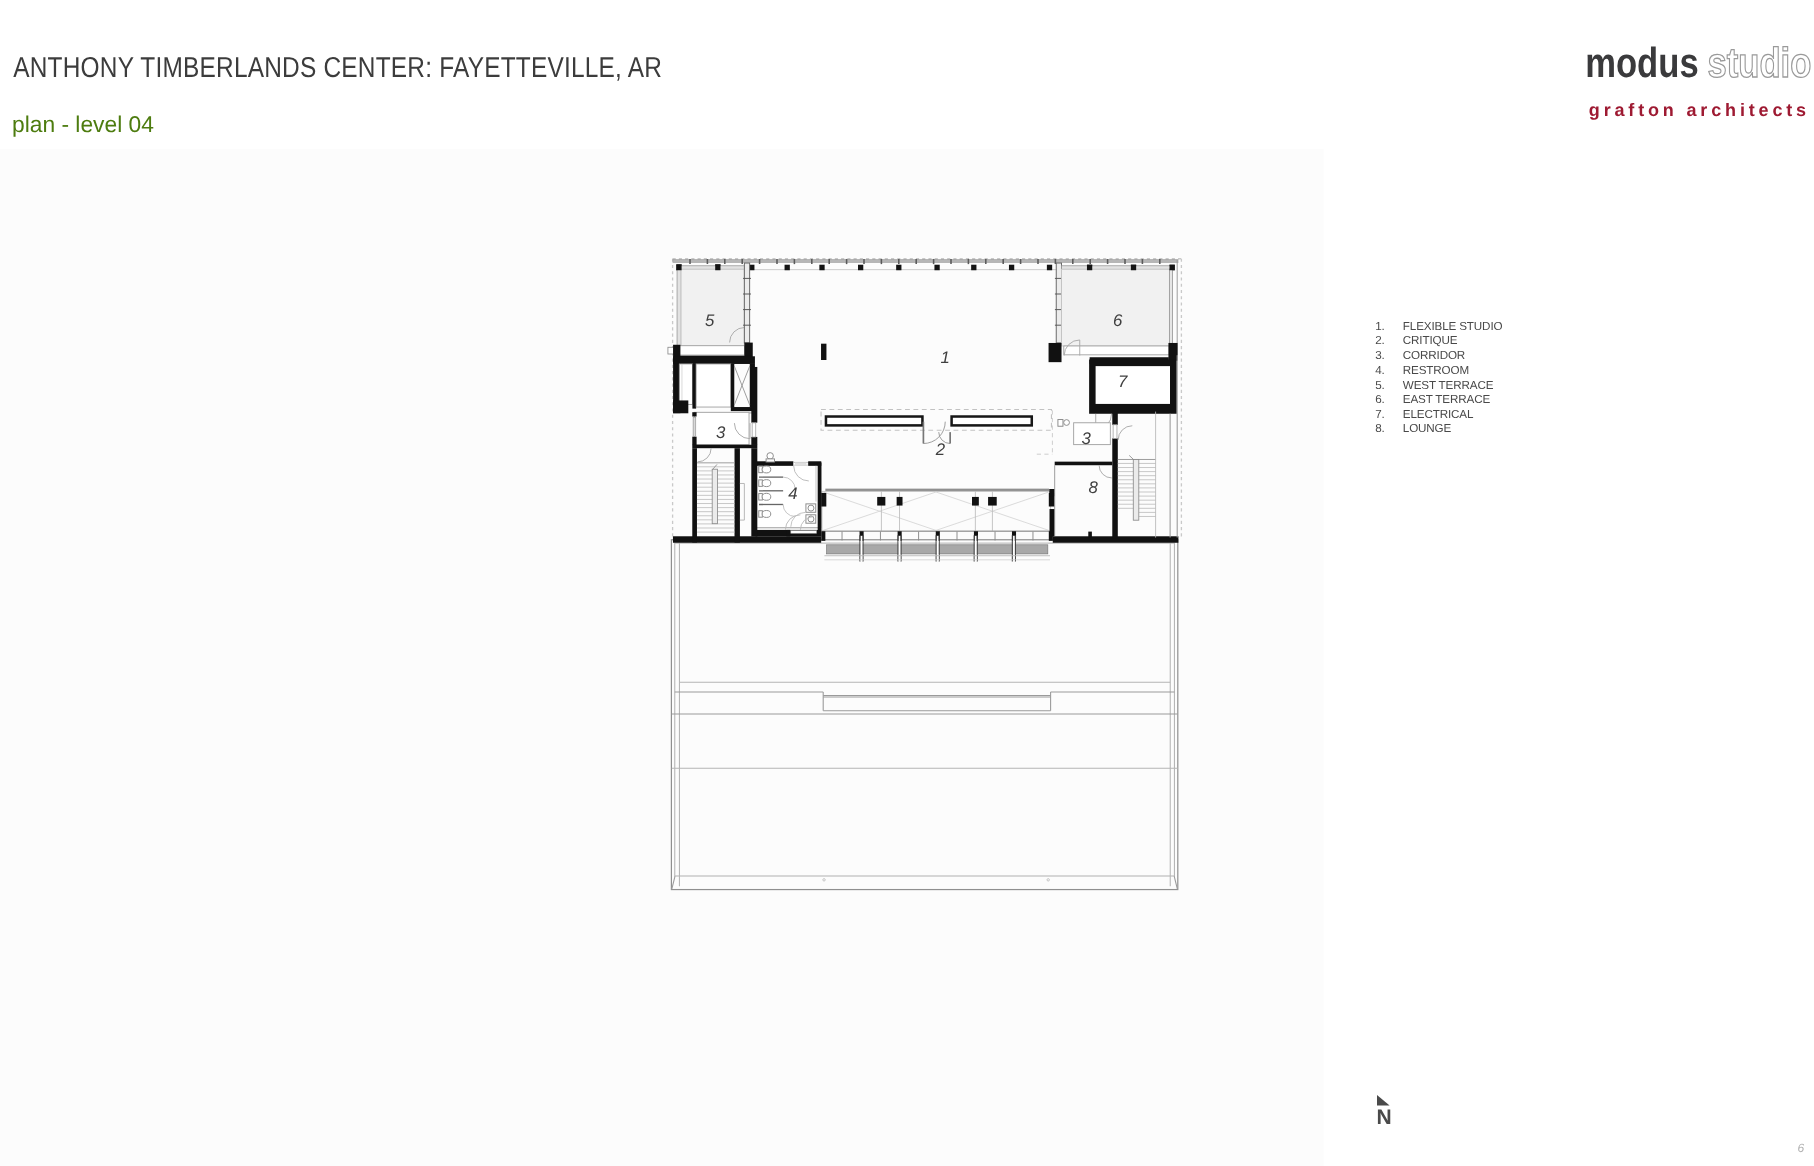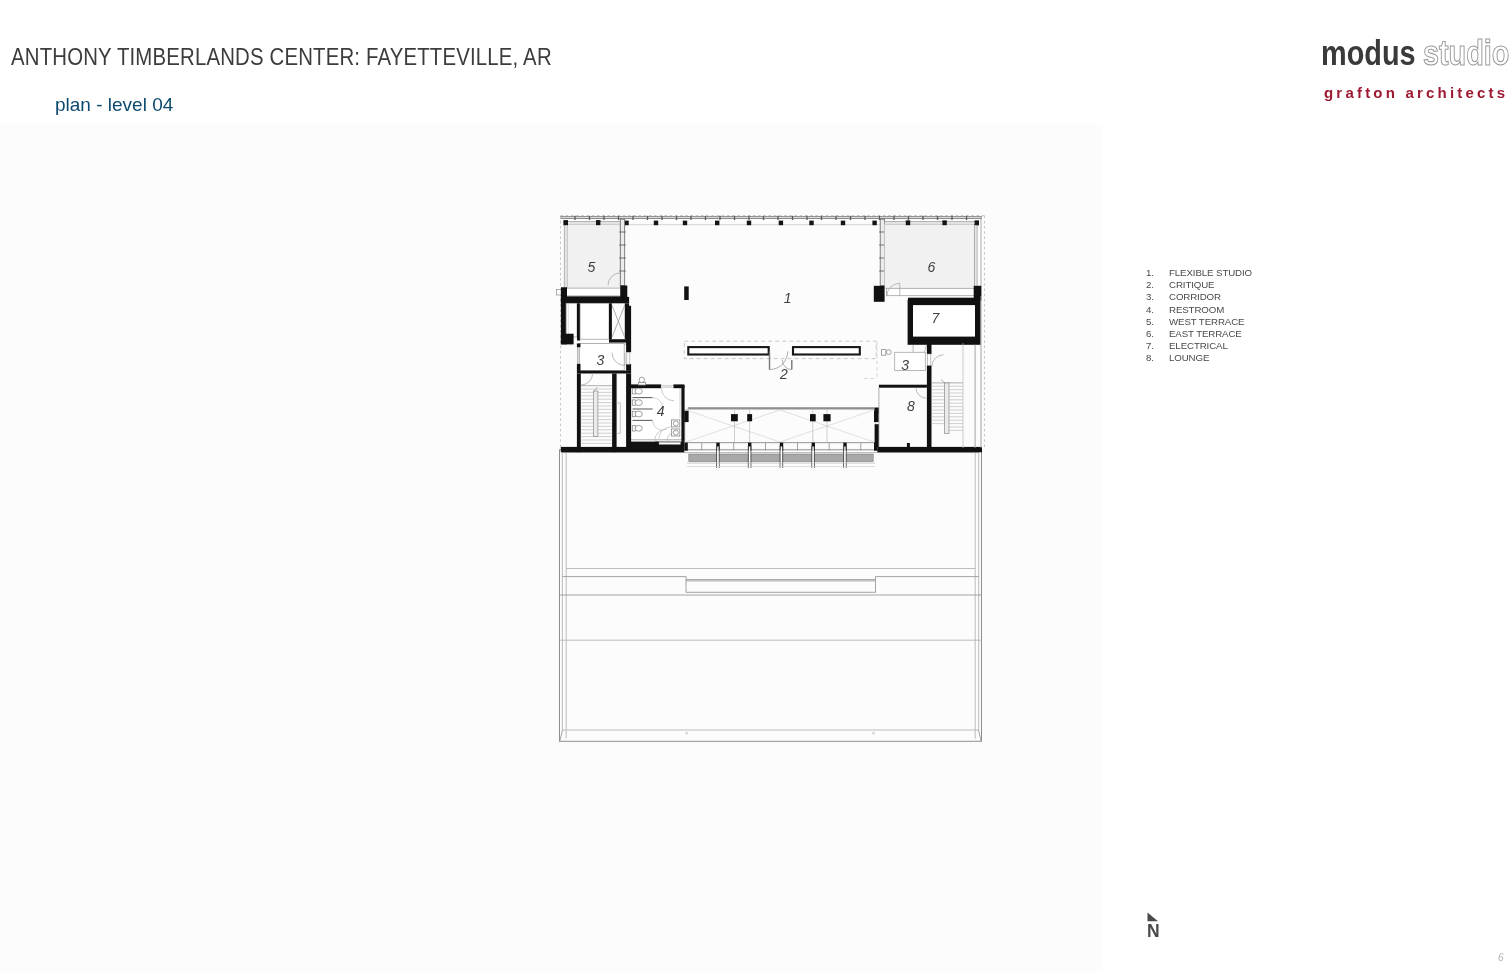--- a/index.html
+++ b/index.html
@@ -1,19 +1,19 @@
 <!DOCTYPE html>
 <html><head>
 <meta charset="utf-8">
 <style>
 html,body{margin:0;padding:0;width:1512px;height:972px;background:#ffffff;
   font-family:"Liberation Sans",sans-serif;overflow:hidden;}
 .abs{position:absolute;}
 #title{left:11px;top:43px;font-size:24px;color:#3c3c3c;letter-spacing:0.2px;white-space:nowrap;transform:scaleX(0.849);transform-origin:0 0;}
-#sub{left:10px;top:94px;font-size:19px;color:#0c4a6e;letter-spacing:0px;margin-left:45px;}
+#sub{left:10px;top:94px;font-size:19px;color:#4d7c0f;letter-spacing:0px;}
 #logo{left:1321px;top:33px;width:220px;text-align:left;white-space:nowrap;transform:scaleX(0.824);transform-origin:0 0;}
 #logo .m{font-size:35px;font-weight:bold;color:#3a3a3c;letter-spacing:0px;}
 #logo .s{font-size:35px;font-weight:bold;color:#ffffff;-webkit-text-stroke:1.1px #9a9a9a;letter-spacing:0px;margin-left:9px;}
 #grafton{left:1324px;top:84px;font-size:15px;font-weight:bold;color:#9e1a32;letter-spacing:3.2px;white-space:nowrap;}
 #legend{left:1146px;top:267px;font-size:9.7px;color:#494949;line-height:12.2px;letter-spacing:-0.1px;}
 #legend .row{white-space:nowrap;}
 #legend .n{display:inline-block;width:23px;}
 #pagenum{left:1498px;top:952px;font-size:10px;font-style:italic;color:#b0b0b0;}
 #north{left:1146px;top:911px;width:20px;height:30px;}
 </style>

